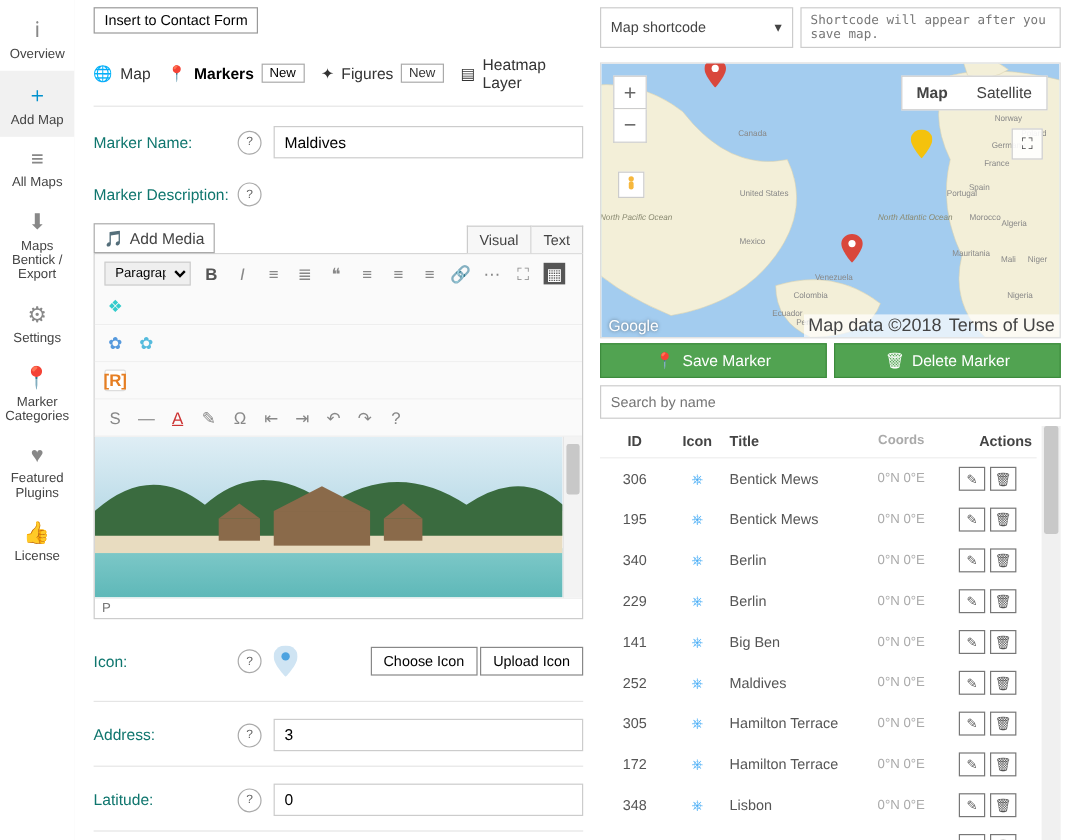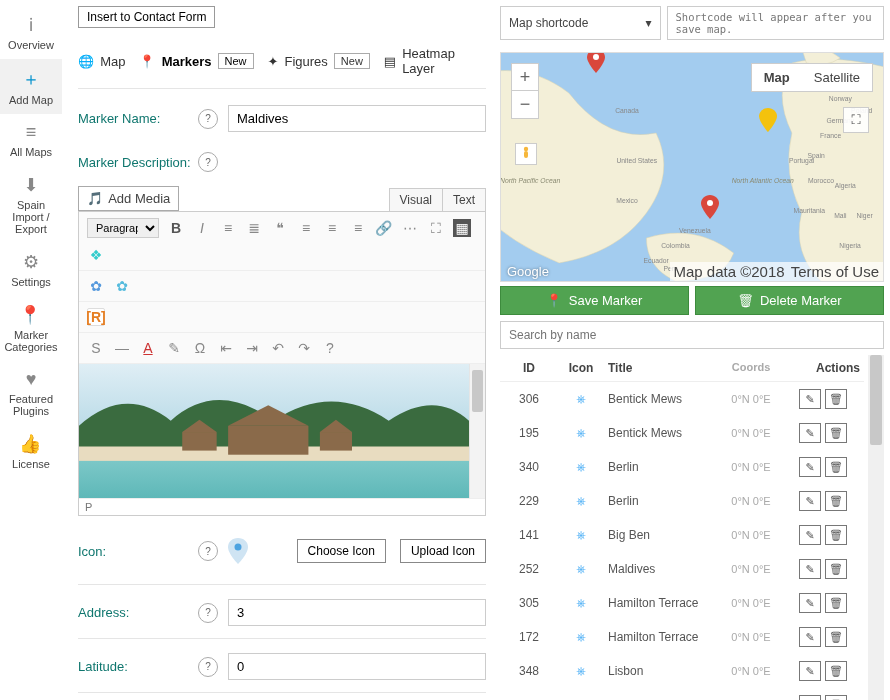--- a/index.html
+++ b/index.html
@@ -37,21 +37,21 @@
   .tb.bold { font-weight: bold; color: #555; }
   .toolbar2 { border-bottom: 1px solid #eee; }
   .tb.R { background: #fff; border: 1px solid #ddd; padding: 1px 4px; color: #e67e22; font-weight: bold; border-radius: 2px; }
   .canvas-wrap { position: relative; height: 134px; display: flex; }
   .canvas { flex: 1; overflow: hidden; position: relative; }
   .canvas svg { width: 100%; height: 100%; display: block; }
   .vscroll { width: 16px; background: #f3f3f3; border-left: 1px solid #e5e5e5; position: relative; }
   .vscroll .thumb { position: absolute; left: 2px; right: 2px; top: 6px; height: 42px; background: #c8c8c8; border-radius: 2px; }
   .status { font-size: 11px; color: #777; padding: 2px 6px; border-top: 1px solid #eee; }
   .iconprev { width: 20px; height: 26px; display: inline-block; }
-  .iconbtns { display: flex; gap: 14px; margin-left: auto; }
+  .iconbtns { display: flex; gap: 2px; margin-left: auto; }
   .smallbtn { border: 1px solid #888; padding: 4px 10px; font-size: 12px; cursor: pointer; background: #fff; }
 
   .shortcode-row { display: flex; gap: 6px; }
   .shortcode-sel { flex: 1; border: 1px solid #ccc; padding: 4px 8px; display: flex; justify-content: space-between; align-items: center; font-size: 12px; cursor: pointer; background: #fff; }
   .shortcode-info { flex: 1.4; border: 1px solid #ccc; padding: 4px 8px; font-family: Menlo, Consolas, monospace; font-size: 10.5px; color: #777; background: #fff; }
 
   .mapbox { position: relative; height: 230px; border: 1px solid #ddd; margin-top: 12px; overflow: hidden; }
   .mapbox svg.bg { position: absolute; inset: 0; width: 100%; height: 100%; }
   .mapctrl { position: absolute; top: 10px; left: 10px; display: flex; flex-direction: column; }
   .mapctrl .zb { width: 28px; height: 28px; background: #fff; border: 1px solid #ccc; display: flex; align-items: center; justify-content: center; font-size: 18px; color: #666; cursor: pointer; }
@@ -98,21 +98,21 @@
     <div class="item active">
         <span class="ic add">＋</span>
         <span>Add Map</span>
       </div>
     <div class="item">
         <span class="ic">≡</span>
         <span>All Maps</span>
       </div>
     <div class="item">
         <span class="ic">⬇</span>
-        <span>Spain Import / Export</span>
+        <span>Maps Bentick / Export</span>
       </div>
     <div class="item">
         <span class="ic">⚙</span>
         <span>Settings</span>
       </div>
     <div class="item">
         <span class="ic">📍</span>
         <span>Marker Categories</span>
       </div>
     <div class="item">

